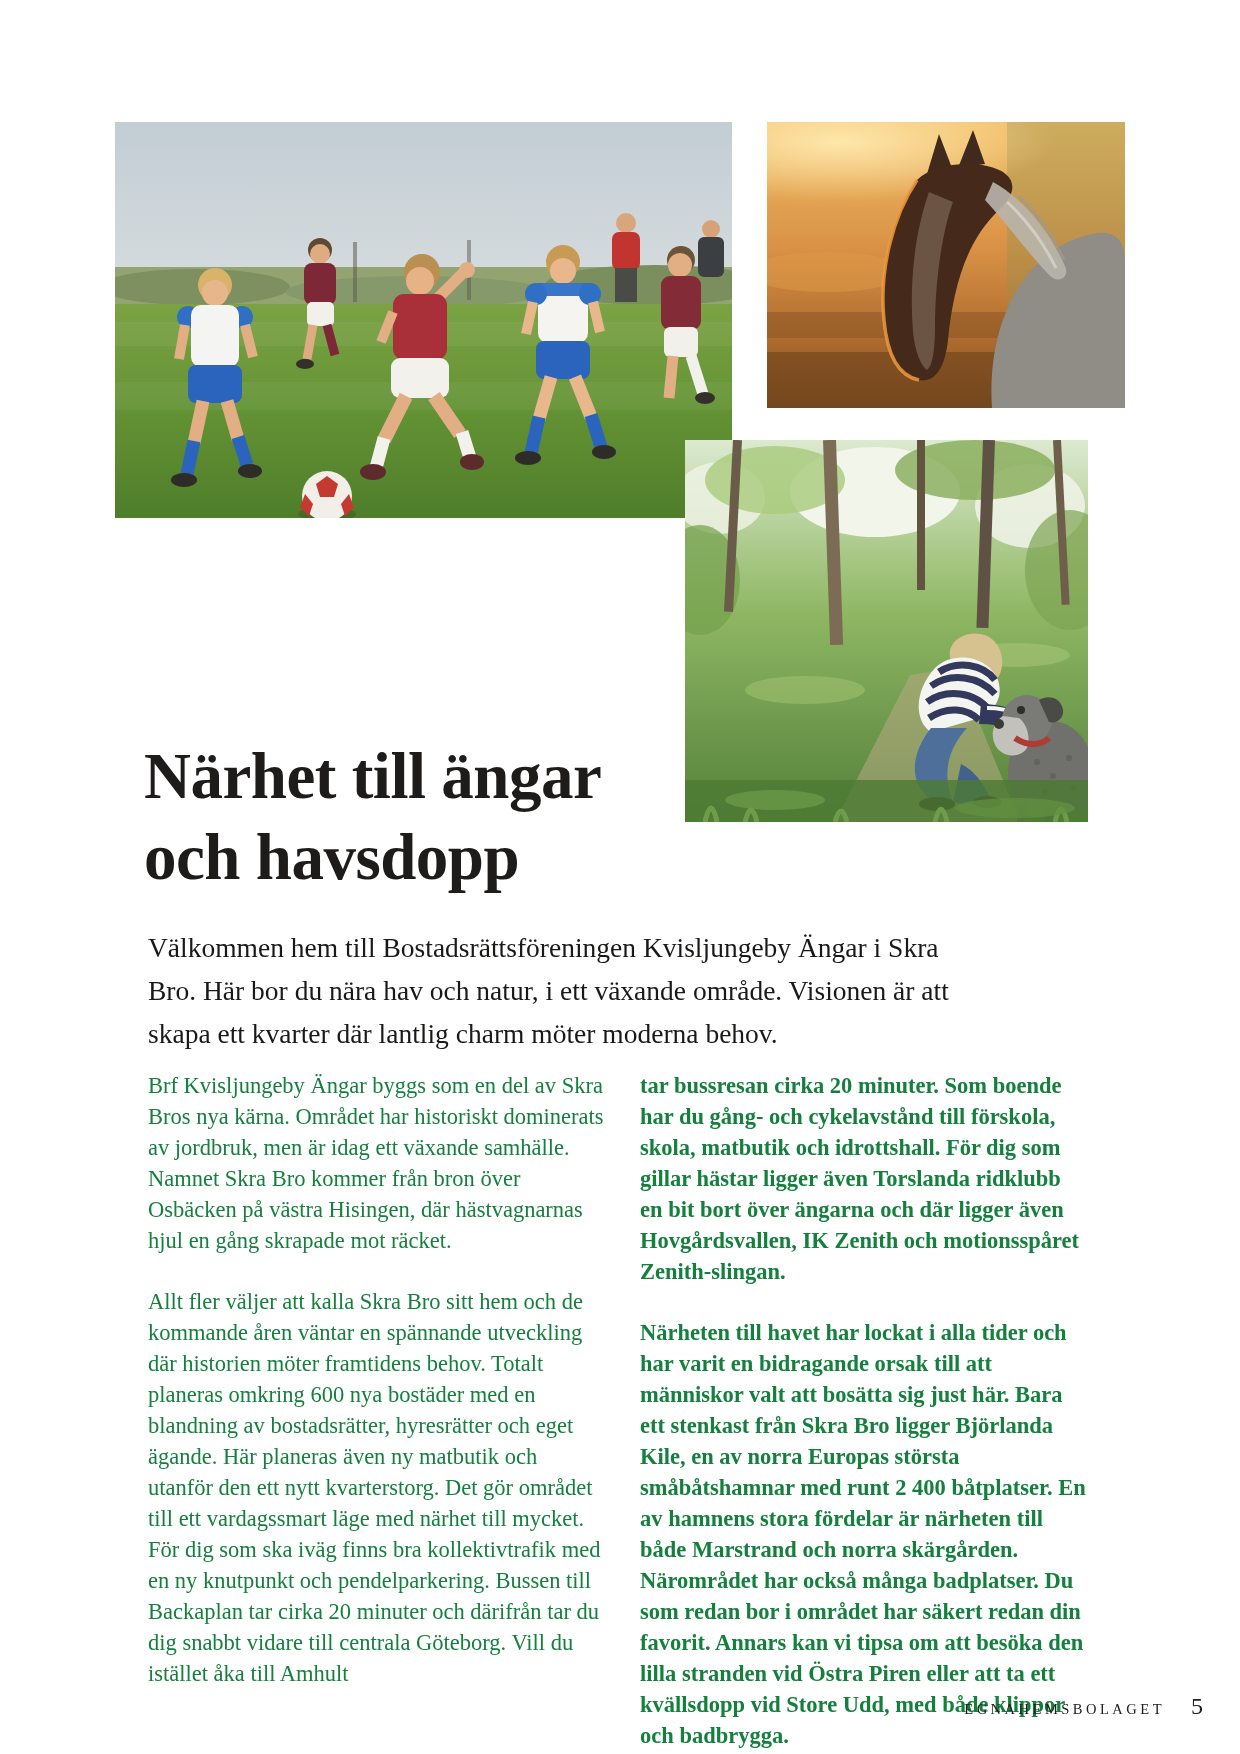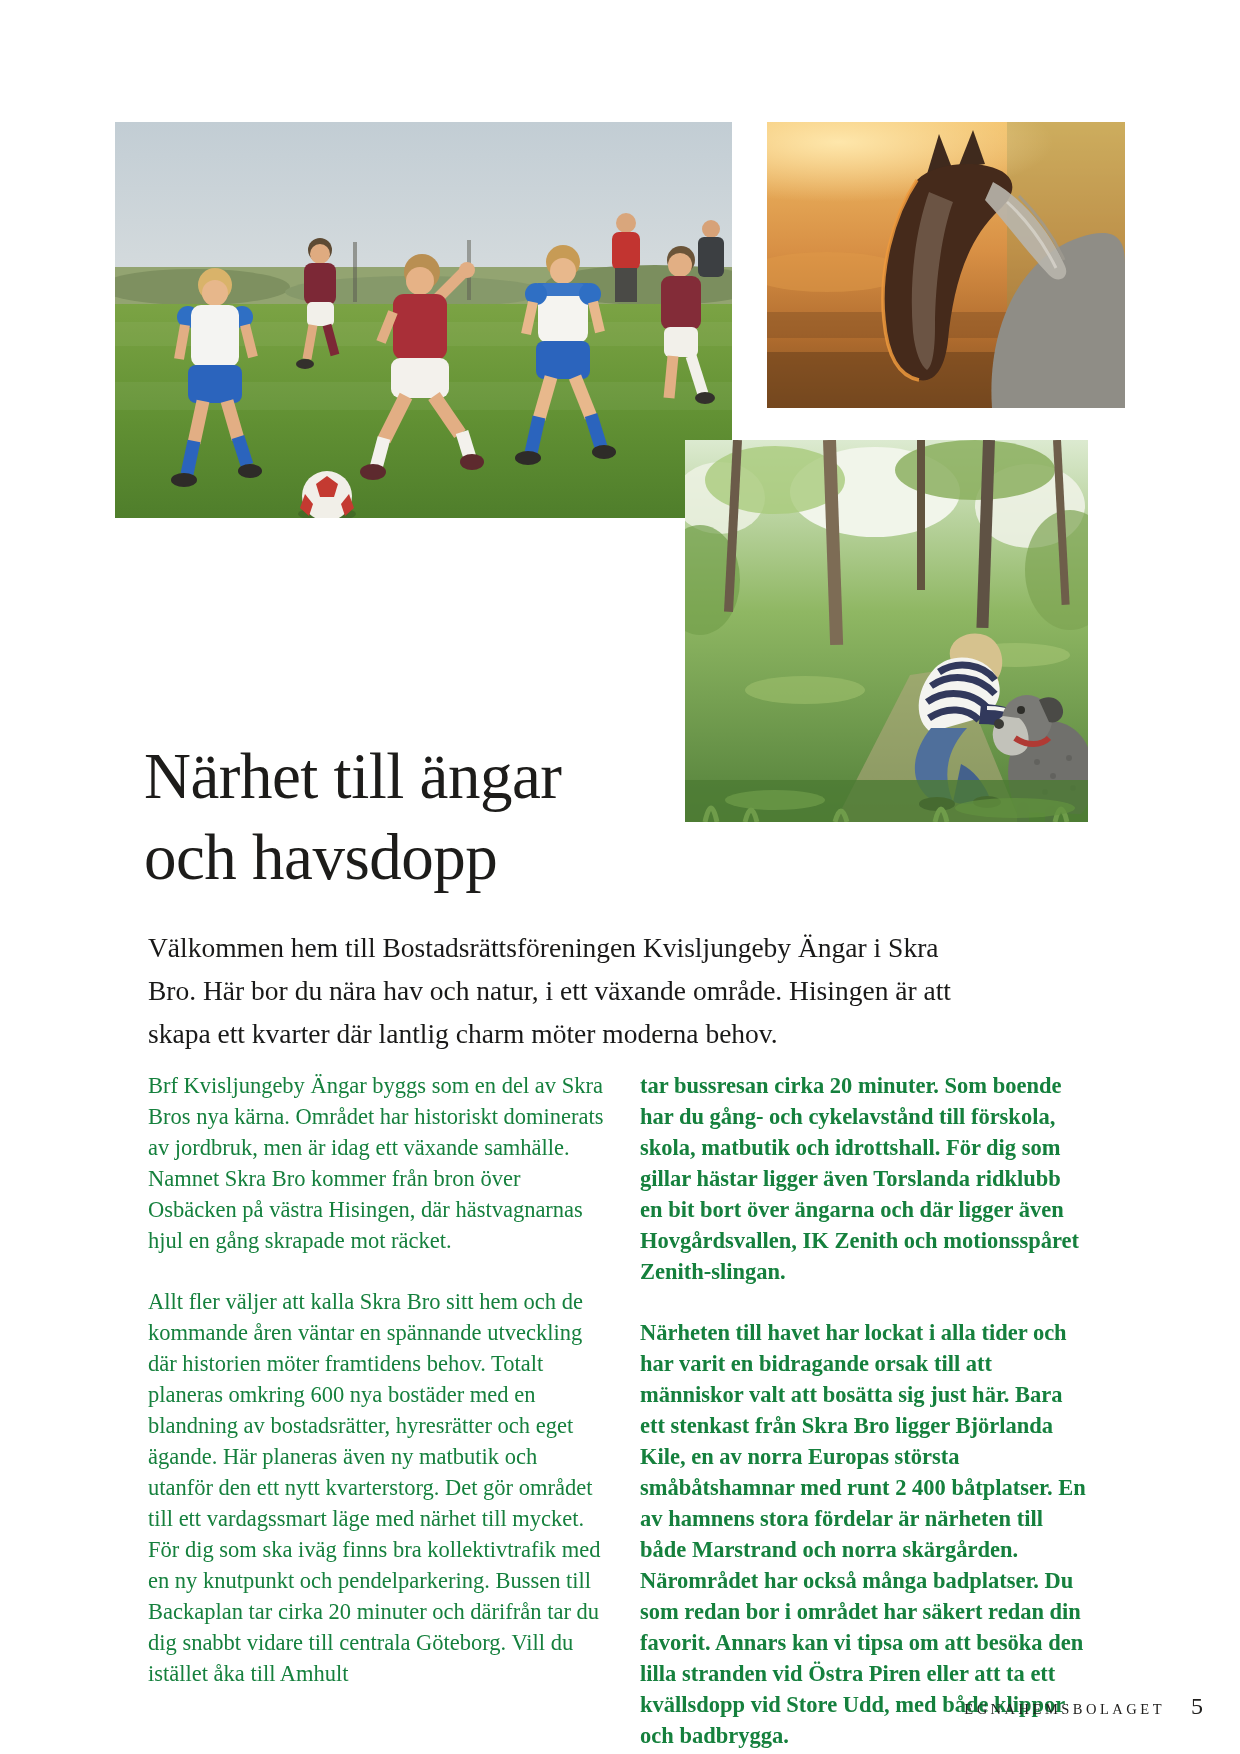--- a/index.html
+++ b/index.html
@@ -9,21 +9,21 @@
     overflow:hidden;
   }
   .photo{position:absolute;overflow:hidden;display:block;}
   #photo-soccer{left:115px;top:122px;width:617px;height:396px;z-index:1;}
   #photo-horse{left:767px;top:122px;width:358px;height:286px;z-index:1;}
   #photo-dog{left:685px;top:440px;width:403px;height:382px;z-index:3;}
   .photo svg{display:block;}
 
   .headline{
     position:absolute;left:144px;top:736px;z-index:4;
-    font-size:65px;line-height:81px;font-weight:400;
+    font-size:65px;line-height:81px;font-weight:700;
     color:#1d1c1a;letter-spacing:-0.5px;margin:0;
   }
   .headline span{display:block;}
 
   .intro{
     position:absolute;left:148px;top:926px;width:836px;
     font-size:27.5px;line-height:43px;color:#191918;margin:0;
   }
 
   .columns{
@@ -275,21 +275,21 @@
       <ellipse cx="330" cy="368" rx="60" ry="10" fill="#63913f" opacity="0.7"></ellipse>
     </g>
   </svg>
 </div>
 
 <h1 class="headline">
   <span>Närhet till ängar</span>
   <span>och havsdopp</span>
 </h1>
 
-<p class="intro">Välkommen hem till Bostadsrättsföreningen Kvisljungeby Ängar i Skra Bro. Här bor du nära hav och natur, i ett växande område. Hisingen är att skapa ett kvarter där lantlig charm möter moderna behov.</p>
+<p class="intro">Välkommen hem till Bostadsrättsföreningen Kvisljungeby Ängar i Skra Bro. Här bor du nära hav och natur, i ett växande område. Visionen är att skapa ett kvarter där lantlig charm möter moderna behov.</p>
 
 <div class="columns">
   <div class="col col-left">
     <p>Brf Kvisljungeby Ängar byggs som en del av Skra Bros nya kärna. Området har historiskt dominerats av jordbruk, men är idag ett växande samhälle. Namnet Skra Bro kommer från bron över Osbäcken på västra Hisingen, där hästvagnarnas hjul en gång skrapade mot räcket.</p>
     <p>Allt fler väljer att kalla Skra Bro sitt hem och de kommande åren väntar en spännande utveckling där historien möter framtidens behov. Totalt planeras omkring 600 nya bostäder med en blandning av bostadsrätter, hyresrätter och eget ägande. Här planeras även ny matbutik och utanför den ett nytt kvarterstorg. Det gör området till ett vardagssmart läge med närhet till mycket. För dig som ska iväg finns bra kollektivtrafik med en ny knutpunkt och pendelparkering. Bussen till Backaplan tar cirka 20 minuter och därifrån tar du dig snabbt vidare till centrala Göteborg. Vill du istället åka till Amhult</p>
   </div>
   <div class="col col-right">
     <p>tar bussresan cirka 20 minuter. Som boende har du gång- och cykelavstånd till förskola, skola, matbutik och idrottshall. För dig som gillar hästar ligger även Torslanda ridklubb en bit bort över ängarna och där ligger även Hovgårdsvallen, IK Zenith och motionsspåret Zenith-slingan.</p>
     <p>Närheten till havet har lockat i alla tider och har varit en bidragande orsak till att människor valt att bosätta sig just här. Bara ett stenkast från Skra Bro ligger Björlanda Kile, en av norra Europas största småbåtshamnar med runt 2 400 båtplatser. En av hamnens stora fördelar är närheten till både Marstrand och norra skärgården. Närområdet har också många badplatser. Du som redan bor i området har säkert redan din favorit. Annars kan vi tipsa om att besöka den lilla stranden vid Östra Piren eller att ta ett kvällsdopp vid Store Udd, med både klippor och badbrygga.</p>
   </div>

